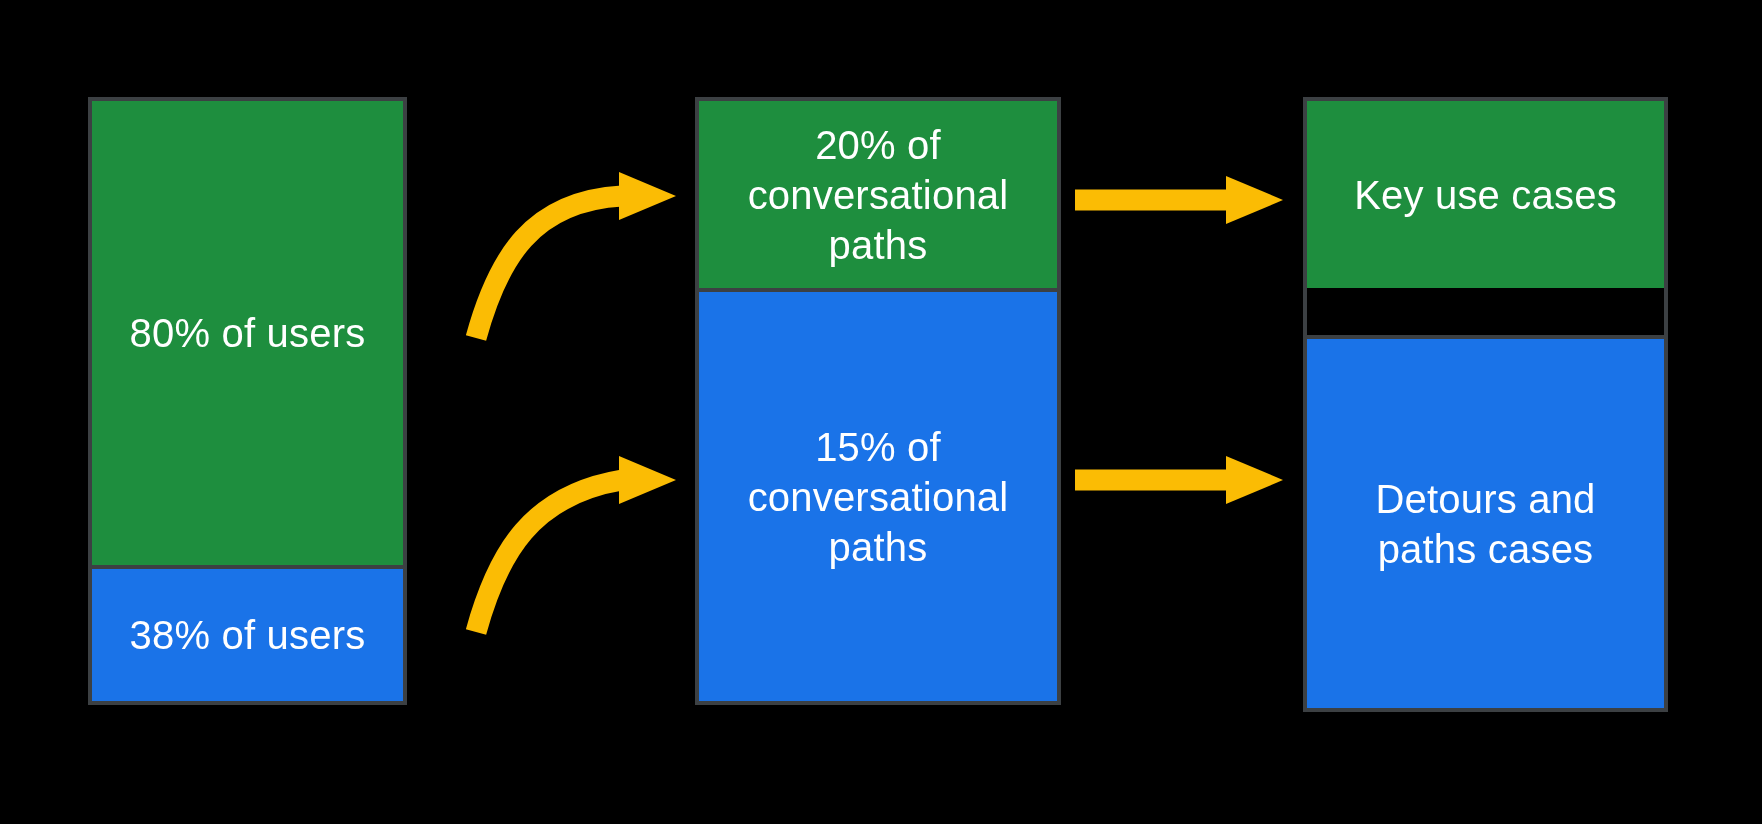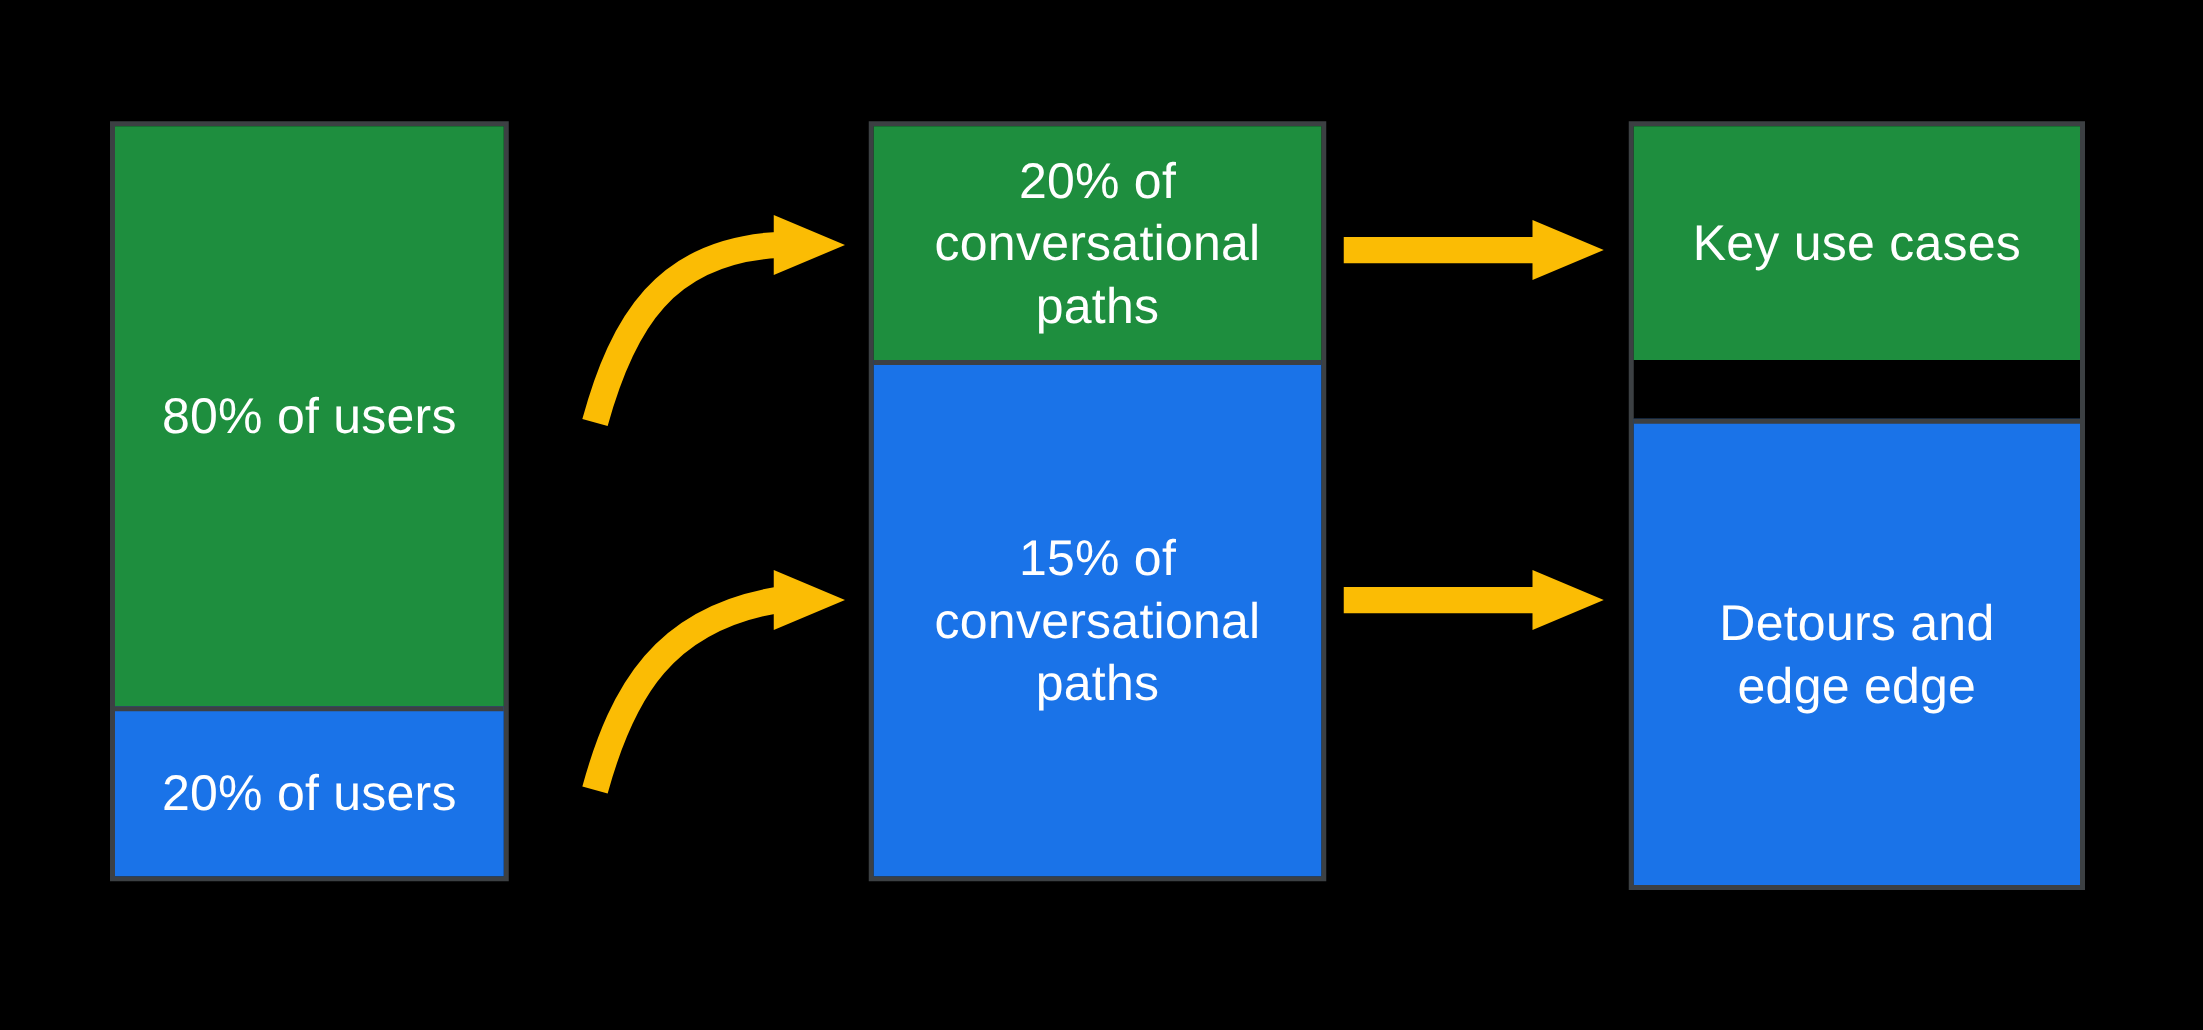--- a/index.html
+++ b/index.html
@@ -60,35 +60,35 @@
       <path class="arrow-shaft" d="M1075,480 L1227,480"></path>
       <polygon class="arrow-head" points="1226,456 1226,504 1283,480"></polygon>
     </g>
   </svg>
 
   <div class="bar bar-users">
     <div class="seg seg-green">
       <div class="label">80% of users</div>
     </div>
     <div class="seg seg-blue">
-      <div class="label">20% of users</div>
+      <div class="label">38% of users</div>
     </div>
   </div>
 
   <div class="bar bar-paths">
     <div class="seg seg-green">
       <div class="label">20% of conversational paths</div>
     </div>
     <div class="seg seg-blue">
       <div class="label">15% of conversational paths</div>
     </div>
   </div>
 
   <div class="bar bar-outcomes">
     <div class="seg seg-green">
       <div class="label">Key use cases</div>
     </div>
     <div class="seg seg-blue">
-      <div class="label">Detours and edge edge</div>
+      <div class="label">Detours and paths cases</div>
     </div>
   </div>
 
 </div>
 
 </body></html>

